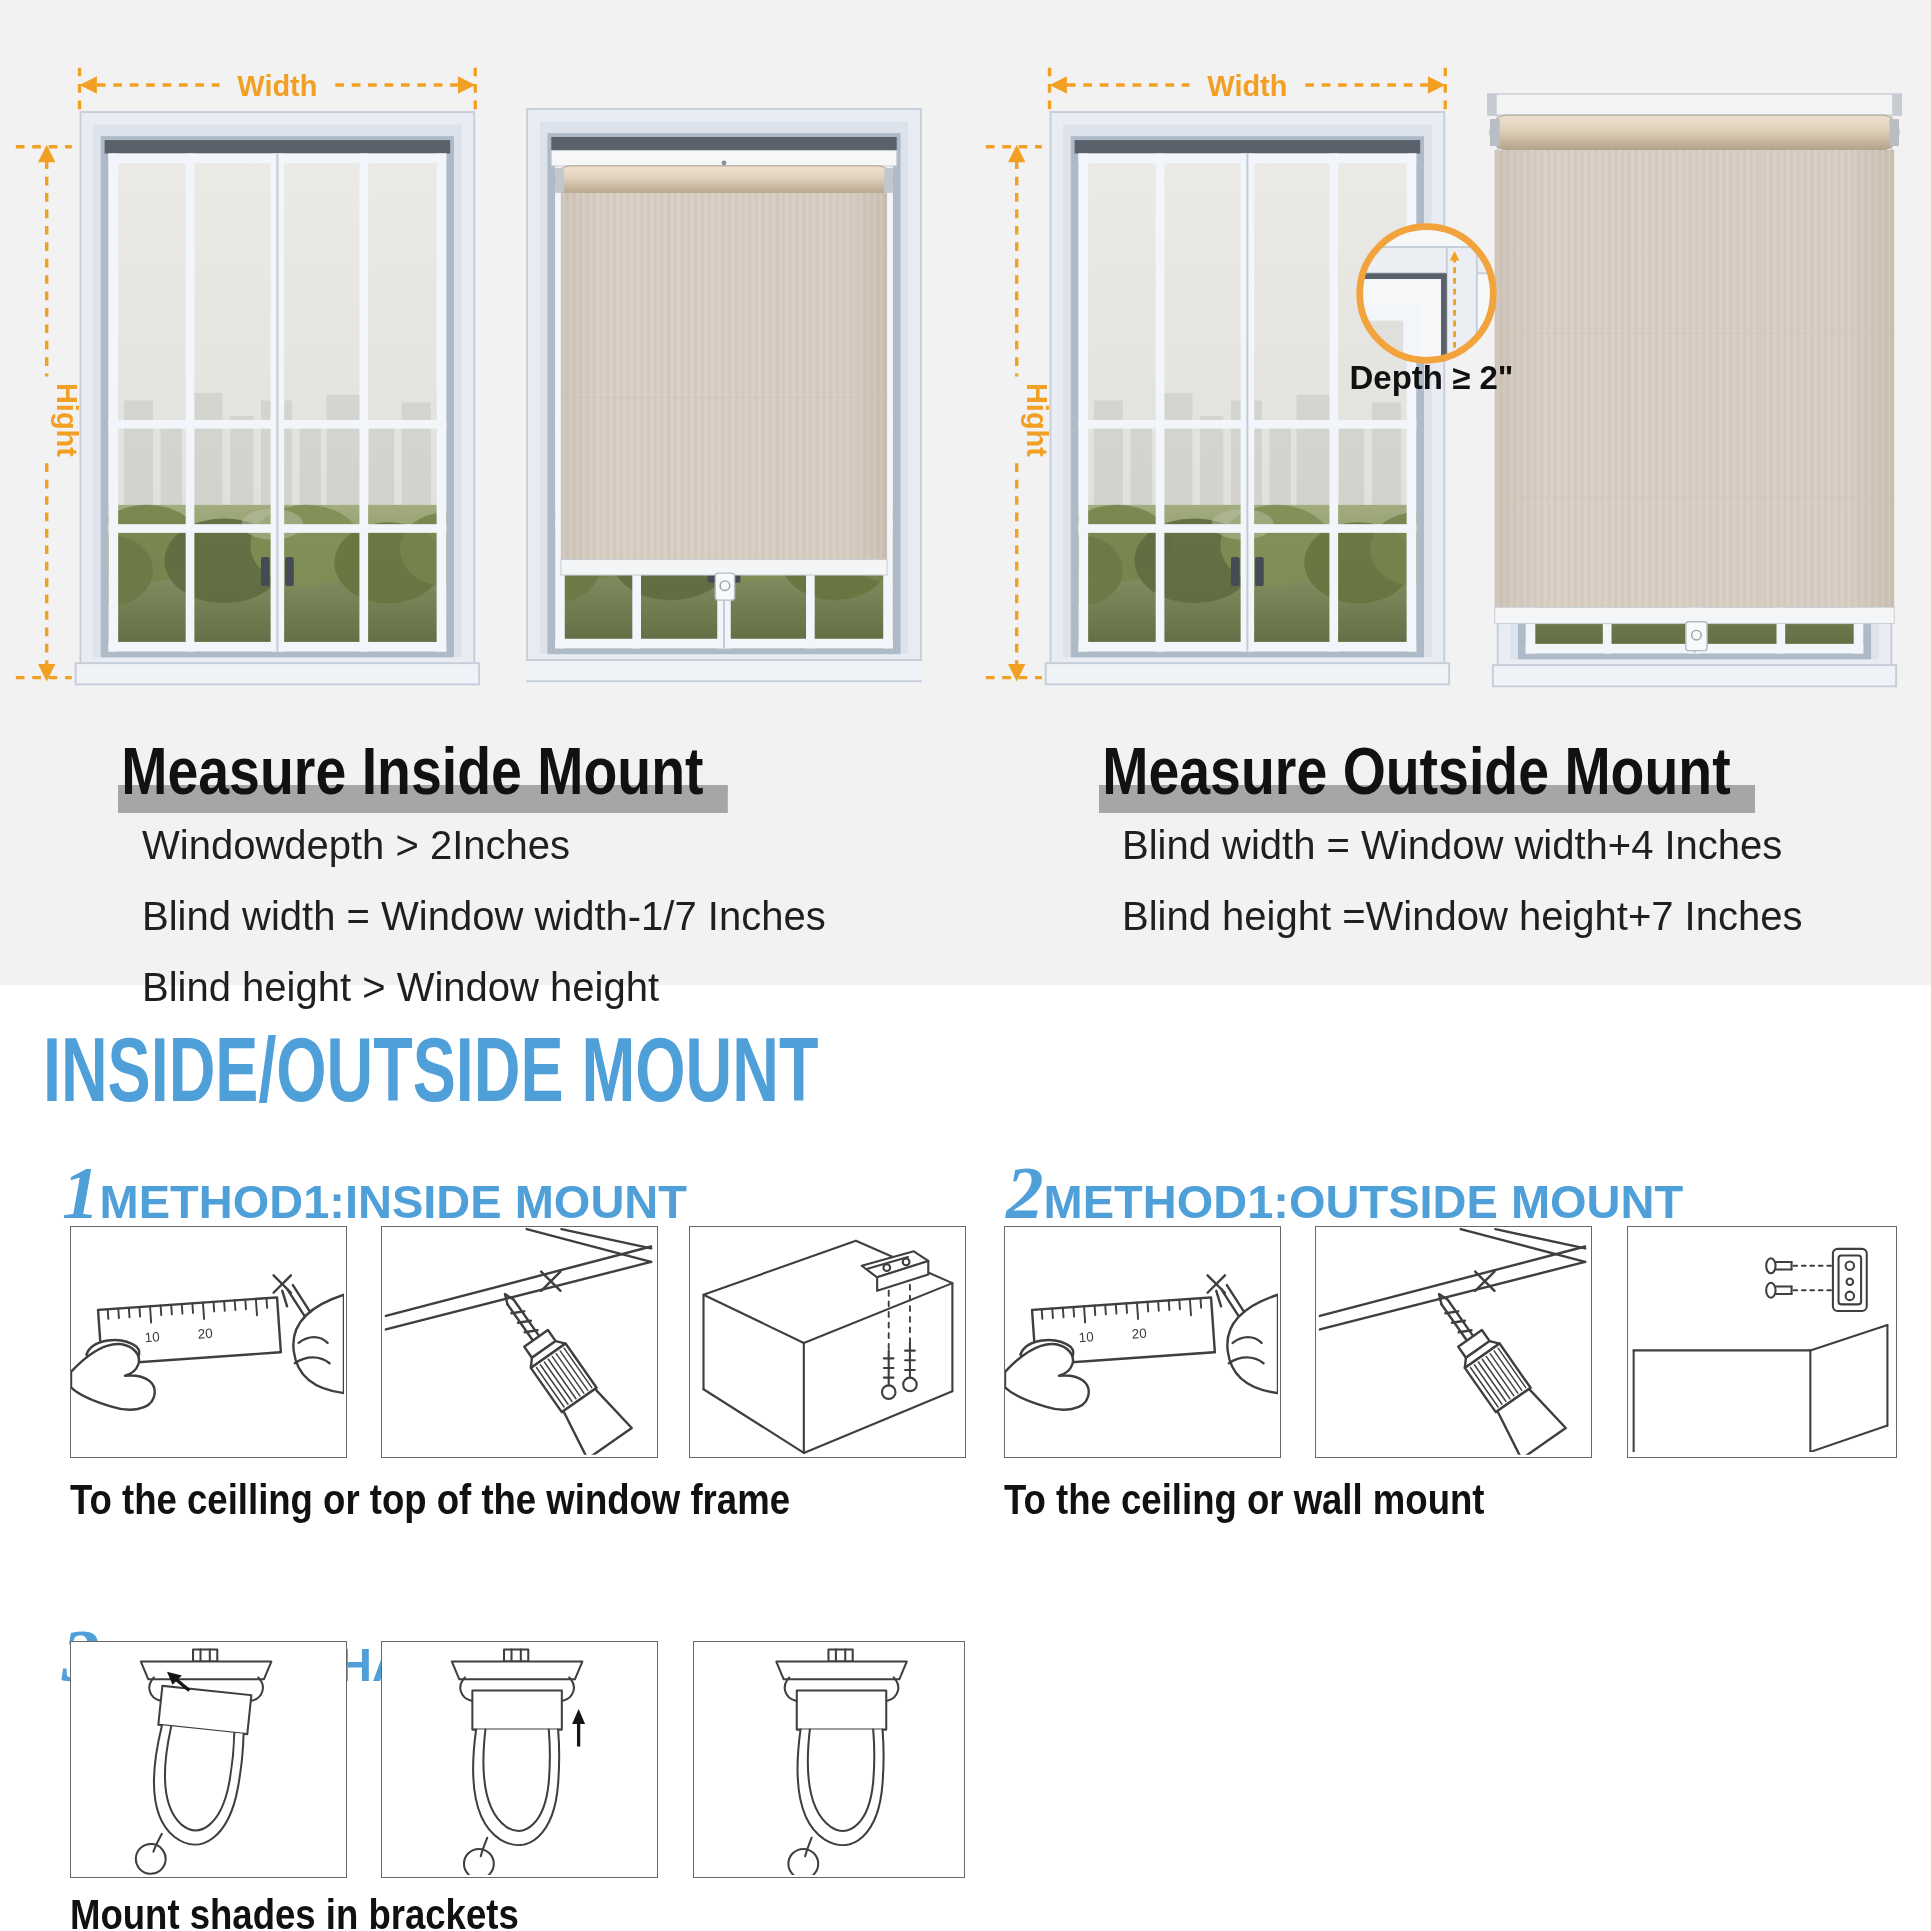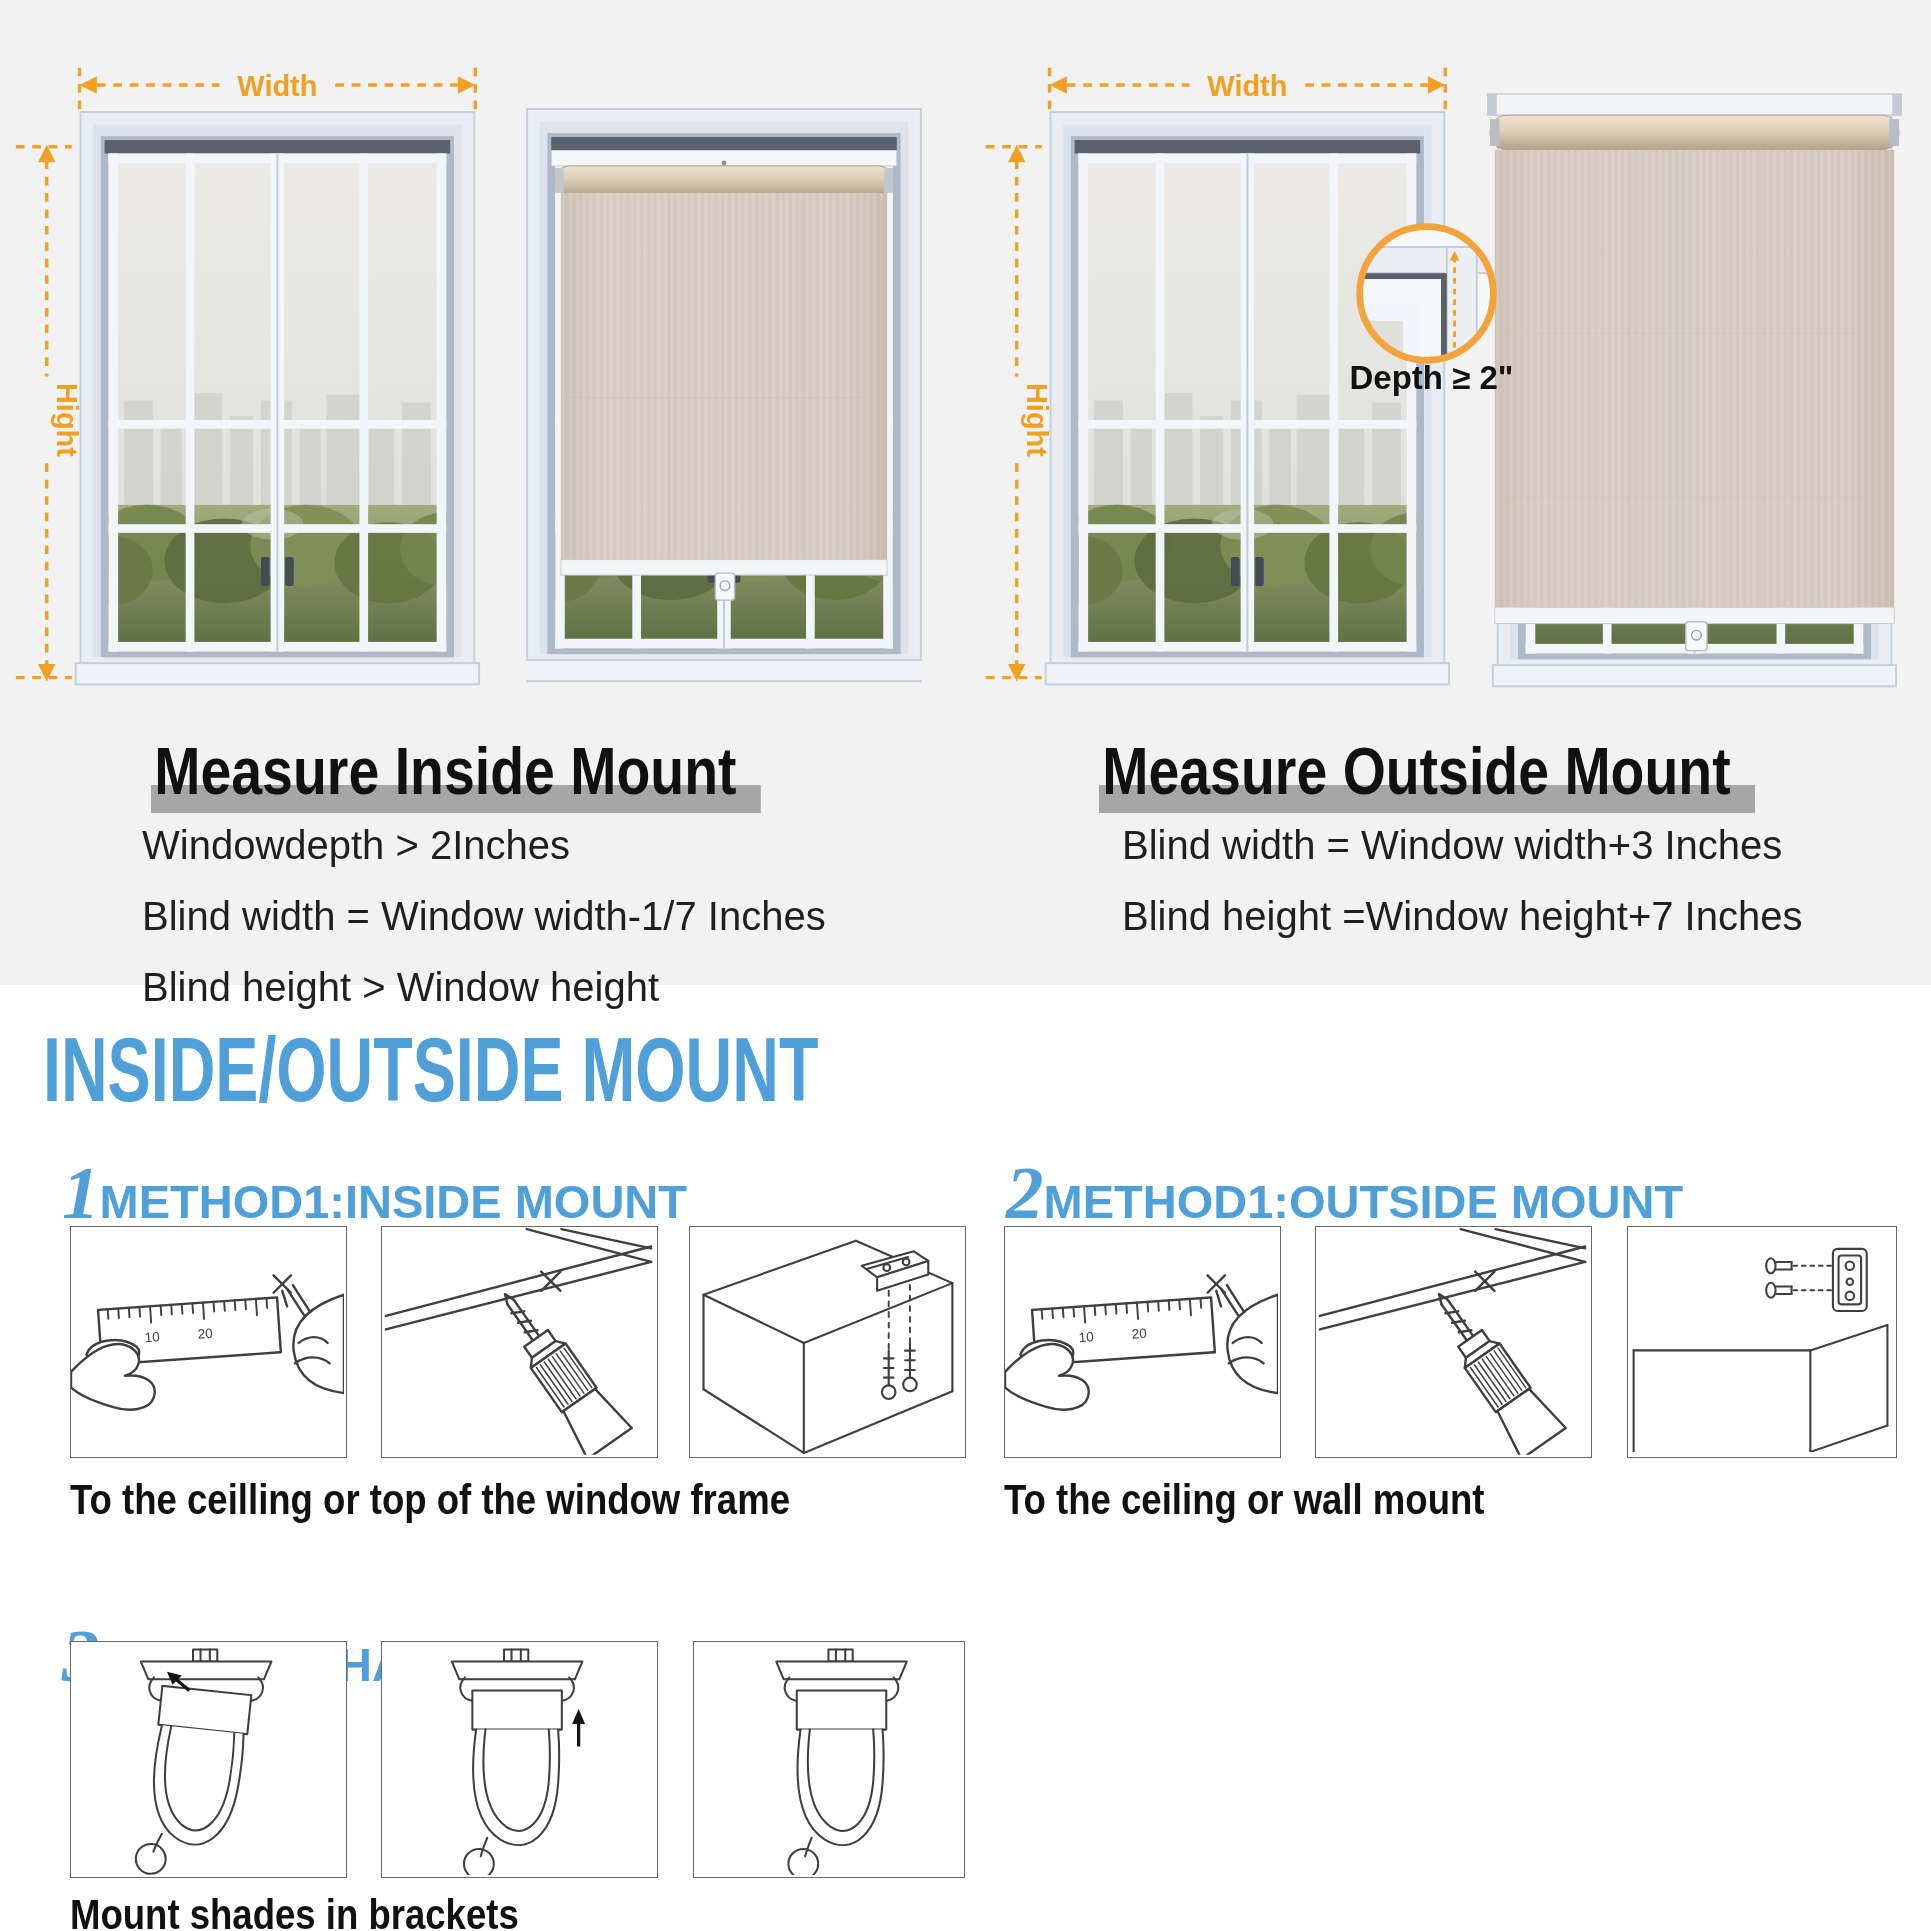--- a/index.html
+++ b/index.html
@@ -400,34 +400,34 @@
       <g stroke="#F2A024" stroke-width="3" fill="none">
         <line x1="107" y1="40" x2="107" y2="146" stroke-dasharray="6 5"></line>
       </g>
       <polygon points="107,34 102,44 112,44" fill="#F2A024"></polygon>
       <polygon points="107,152 102,142 112,142" fill="#F2A024"></polygon>
     </g>
     <circle cx="78" cy="78" r="69" fill="none" stroke="#F2A33C" stroke-width="7"></circle>
   </svg>
   <div class="depth-label abs" style="left:1330px;top:359px;">Depth ≥ 2"</div>
 
-  <div class="mtitle" style="left:118px;top:736px;margin-left:33px;">
+  <div class="mtitle" style="left:118px;top:736px;">
     <span class="sq">Measure Inside Mount</span>
   </div>
   <div class="mlines" style="left:126px;top:802px;">
     <p>Windowdepth &gt; 2Inches</p>
     <p>Blind width = Window width-1/7 Inches</p>
     <p>Blind height &gt; Window height</p>
   </div>
 
   <div class="mtitle" style="left:1099px;top:736px;">
     <span class="sq">Measure Outside Mount</span>
   </div>
   <div class="mlines" style="left:1106px;top:802px;">
-    <p>Blind width = Window width+3 Inches</p>
+    <p>Blind width = Window width+4 Inches</p>
     <p>Blind height =Window height+7 Inches</p>
   </div>
 
   <div class="h1-main" style="left:43px;top:1023px;">
     <span class="sq">INSIDE/OUTSIDE MOUNT</span>
   </div>
 
   <div class="mhead" style="left:62px;top:1155px;">
     <span class="num">1</span>
     <span class="ttl">METHOD1:INSIDE MOUNT</span>

